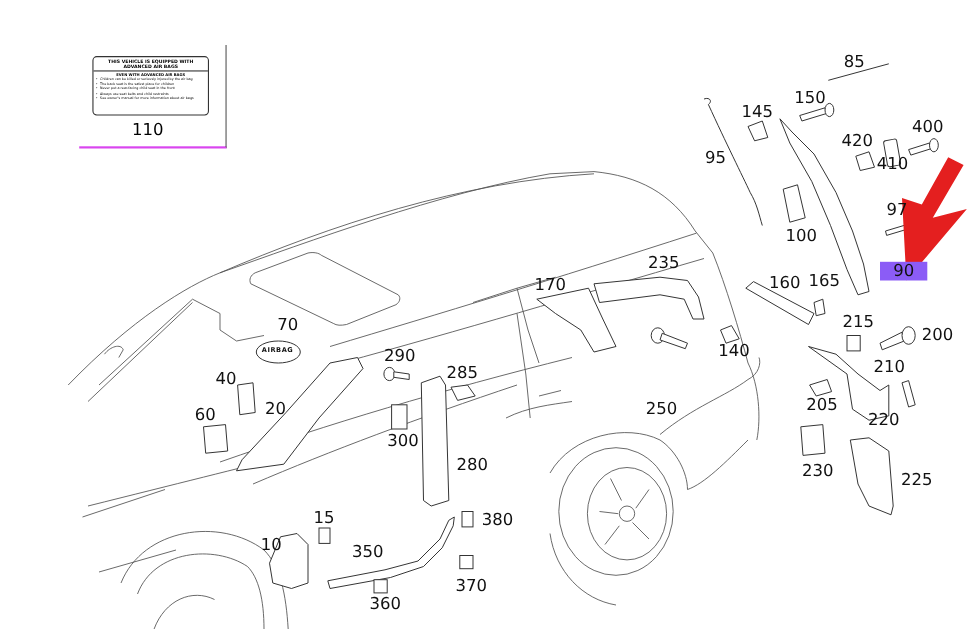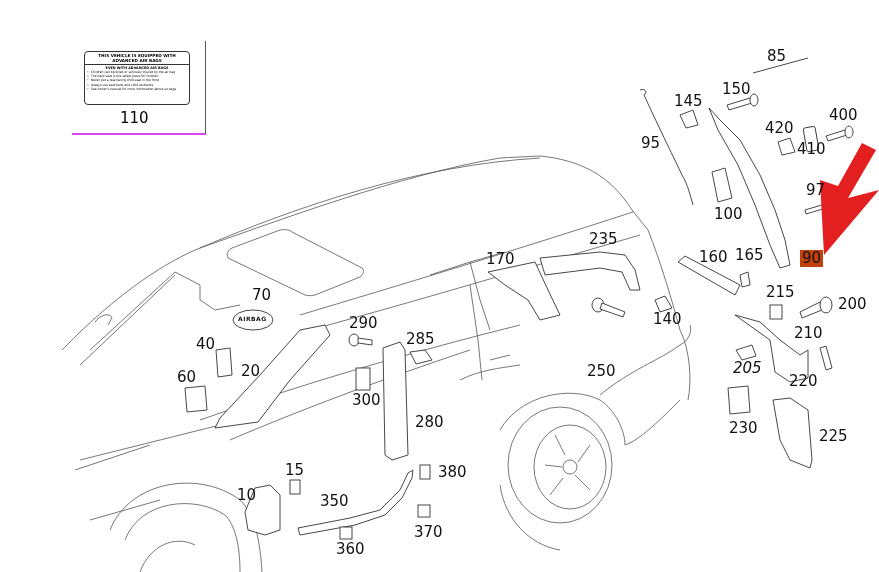--- a/index.html
+++ b/index.html
@@ -1,19 +1,19 @@
 <!DOCTYPE html>
 <html><head>
   <meta charset="utf-8">
   <style>
     html, body { margin: 0; padding: 0; background: #ffffff; }
     body { width: 879px; height: 572px; position: relative; overflow: hidden; font-family: "DejaVu Sans", sans-serif; }
     #diagram { position: absolute; left: 0; top: 0; width: 879px; height: 572px; }
     .lbl { position: absolute; font-family: "DejaVu Sans", sans-serif; font-size: 15px; color: #111; line-height: 1; white-space: nowrap; }
-    .lbl.hl { background: #c2410c; padding: 1px 2px; margin-top: 12px; }
+    .lbl.hl { background: #8b5cf6; padding: 1px 12px; }
     .label-box { position: absolute; left: 72px; top: 41px; width: 133px; height: 92px; border-right: 1px solid #555; border-bottom: 2px solid #d946ef; }
     .label-card { position: absolute; left: 12px; top: 10px; width: 104px; height: 52px; border: 1px solid #333; border-radius: 4px; background: #fff; }
     .label-card .hd { font-size: 4.2px; font-weight: bold; text-align: center; line-height: 5px; border-bottom: 1px solid #333; padding: 1px 0 1px; }
     .label-card .sub { font-size: 3.4px; font-weight: bold; text-align: center; line-height: 4px; margin-top: 1px; }
     .label-card ul { margin: 0; padding: 0 0 0 6px; list-style: none; }
     .label-card li { font-size: 3px; line-height: 4.2px; position: relative; }
     .label-card li::before { content: "•"; position: absolute; left: -4px; }
     .label-box .num { position: absolute; left: 48px; top: 68px; font-size: 15px; }
   </style>
 </head>
@@ -179,21 +179,21 @@
 <div class="lbl hl" style="left:800px;top:238px;">90</div>
 <div class="lbl" style="left:589px;top:232px;">235</div>
 <div class="lbl" style="left:486px;top:252px;">170</div>
 <div class="lbl" style="left:699px;top:250px;">160</div>
 <div class="lbl" style="left:735px;top:248px;">165</div>
 <div class="lbl" style="left:587px;top:318px;margin-top:46px;">250</div>
 <div class="lbl" style="left:653px;top:312px;">140</div>
 <div class="lbl" style="left:766px;top:285px;">215</div>
 <div class="lbl" style="left:838px;top:297px;">200</div>
 <div class="lbl" style="left:794px;top:326px;">210</div>
-<div class="lbl" style="left:733px;top:361px;font-style:italic;">205</div>
+<div class="lbl" style="left:733px;top:361px;">205</div>
 <div class="lbl" style="left:789px;top:374px;">220</div>
 <div class="lbl" style="left:729px;top:421px;">230</div>
 <div class="lbl" style="left:819px;top:429px;">225</div>
 <div class="lbl" style="left:252px;top:288px;">70</div>
 <div class="lbl" style="left:196px;top:337px;">40</div>
 <div class="lbl" style="left:241px;top:364px;">20</div>
 <div class="lbl" style="left:177px;top:370px;">60</div>
 <div class="lbl" style="left:349px;top:316px;">290</div>
 <div class="lbl" style="left:406px;top:332px;">285</div>
 <div class="lbl" style="left:352px;top:393px;text-align:right;">300</div>

